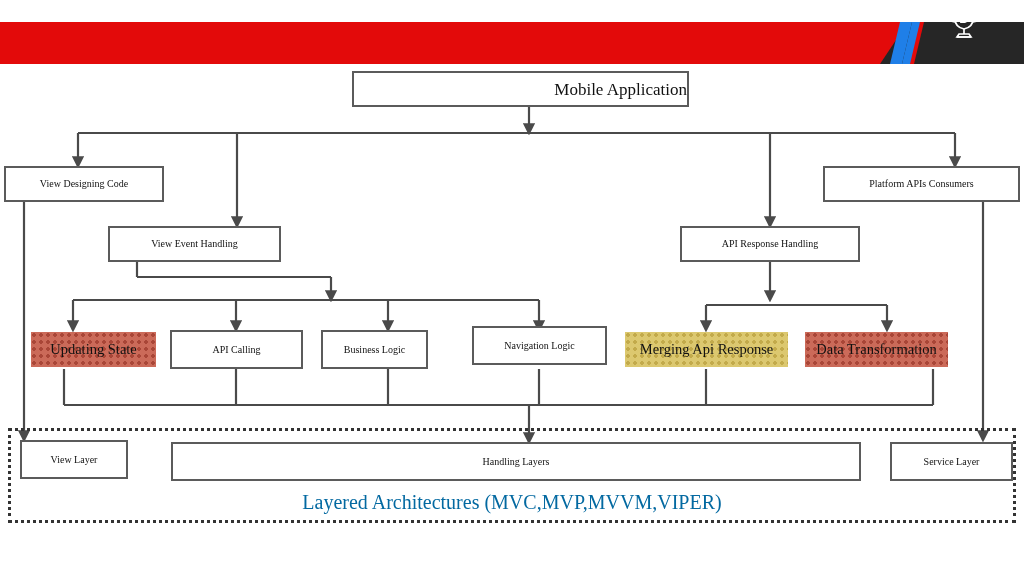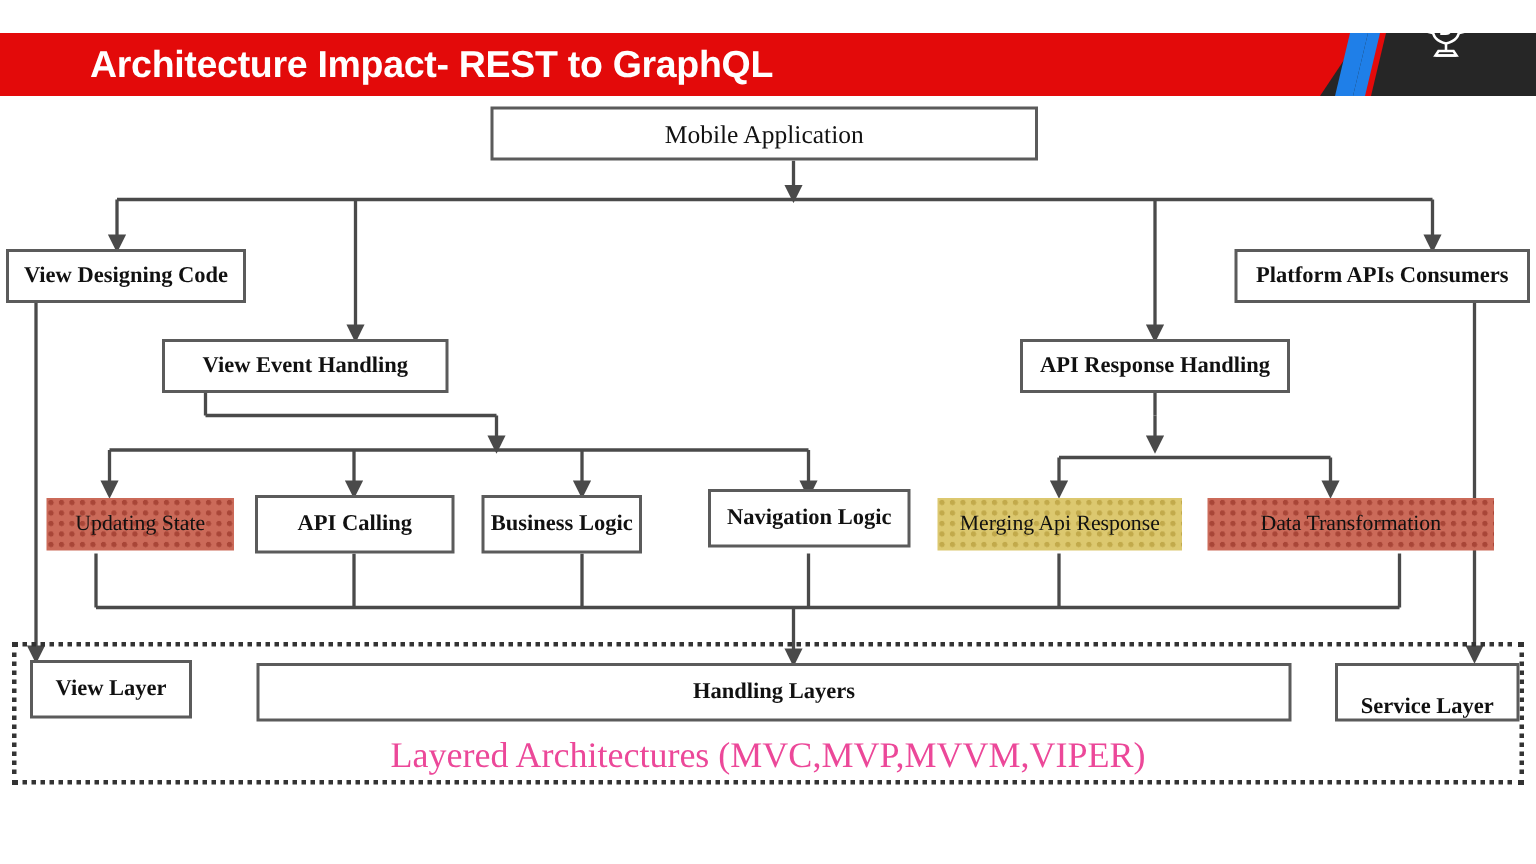--- a/index.html
+++ b/index.html
@@ -82,22 +82,22 @@
   .node {
     position: absolute;
     box-sizing: border-box;
     border: 2px solid #5b5b5b;
     background: #ffffff;
     display: flex;
     align-items: center;
     justify-content: center;
     text-align: center;
     font-family: "Liberation Serif", "DejaVu Serif", serif;
-    font-weight: bold;
-    font-size: 15px;
+    font-weight: normal;
+    font-size: 10px;
     color: #111111;
     line-height: 1;
     z-index: 3;
   }
   .node.plain {
     font-weight: normal;
     font-size: 17px;
     border-width: 2px;
   }
   .node.tinted {
@@ -123,40 +123,39 @@
     position: absolute;
     box-sizing: border-box;
     border: 3px dotted #333333;
     background: transparent;
     z-index: 2;
   }
   #layer-caption {
     position: absolute;
     text-align: center;
     font-family: "Liberation Serif", "DejaVu Serif", serif;
-    font-size: 24px;
-    color: #ec4899;
+    font-size: 20px;
+    color: #0369a1;
     z-index: 3;
     white-space: nowrap;
   }
 </style>
 </head>
 <body>
 
 <div id="header-banner">
   <div id="banner-red"></div>
   <div id="banner-dark"></div>
 
   <svg id="banner-bolt" viewBox="0 0 40 42">
     <polygon points="22,0 10,0 0,42 12,42" fill="#1F7FE8"></polygon>
     <polygon points="34,0 24,0 14,42 24,42" fill="#E30A0A"></polygon>
     <polygon points="30,0 22,0 12,42 20,42" fill="#1F7FE8"></polygon>
   </svg>
 
-  <div id="banner-title">Architecture Impact- REST to GraphQL</div>
 </div>
 
 <svg id="brand-logo" viewBox="0 0 40 34">
   <g fill="none" stroke="#ffffff" stroke-width="1.7">
     <path d="M11 3 H29 V13 Q29 21 20 23 Q11 21 11 13 Z"></path>
     <path d="M11 5 Q4 5 4 10 Q4 15 11 16"></path>
     <path d="M29 5 Q36 5 36 10 Q36 15 29 16"></path>
     <path d="M20 23 V28"></path>
     <path d="M13 31 H27"></path>
     <path d="M15 28 H25 L27 31 H13 Z"></path>
@@ -206,29 +205,29 @@
     <line x1="388" y1="369" x2="388" y2="405"></line>
     <line x1="539" y1="369" x2="539" y2="405"></line>
     <line x1="706" y1="369" x2="706" y2="405"></line>
     <line x1="933" y1="369" x2="933" y2="405"></line>
     <line x1="64" y1="405" x2="933" y2="405"></line>
     <line x1="529" y1="405" x2="529" y2="442" marker-end="url(#arrow)"></line>
 
   </g>
 </svg>
 
-<div class="node plain" style="left:327px; top:71px; width:365px; height:36px;">
+<div class="node plain" style="left:352px; top:71px; width:337px; height:36px;justify-content:flex-end;">
   <span>Mobile Application</span>
 </div>
 
 <div class="node" style="left:4px; top:166px; width:160px; height:36px;">
   <span>View Designing Code</span>
 </div>
 
-<div class="node" style="left:108px; top:226px; width:191px; height:36px;">
+<div class="node" style="left:108px; top:226px; width:173px; height:36px;">
   <span>View Event Handling</span>
 </div>
 
 <div class="node" style="left:680px; top:226px; width:180px; height:36px;justify-content:center;">
   <span>API Response Handling</span>
 </div>
 
 <div class="node" style="left:823px; top:166px; width:197px; height:36px;text-align:right;">
   <span>Platform APIs Consumers</span>
 </div>
@@ -246,31 +245,31 @@
 </div>
 
 <div class="node" style="left:472px; top:326px; width:135px; height:39px;">
   <span>Navigation Logic</span>
 </div>
 
 <div class="node tinted tint-yellow" style="left:625px; top:332px; width:163px; height:35px;align-items:center;">
   <span>Merging Api Response</span>
 </div>
 
-<div class="node tinted tint-red" style="left:805px; top:332px; width:191px; height:35px;">
+<div class="node tinted tint-red" style="left:805px; top:332px; width:143px; height:35px;">
   <span>Data Transformation</span>
 </div>
 
 <div id="layer-container" style="left:8px; top:428px; width:1008px; height:95px;"></div>
 
 <div class="node" style="left:20px; top:440px; width:108px; height:39px;">
   <span>View Layer</span>
 </div>
 
 <div class="node" style="left:171px; top:442px; width:690px; height:39px;">
   <span>Handling Layers</span>
 </div>
 
-<div class="node" style="left:890px; top:442px; width:123px; height:39px;align-items:flex-end;">
+<div class="node" style="left:890px; top:442px; width:123px; height:39px;">
   <span>Service Layer</span>
 </div>
 
 <div id="layer-caption" style="left:8px; top:491px; width:1008px;">Layered Architectures (MVC,MVP,MVVM,VIPER)</div>
 
 </body></html>

